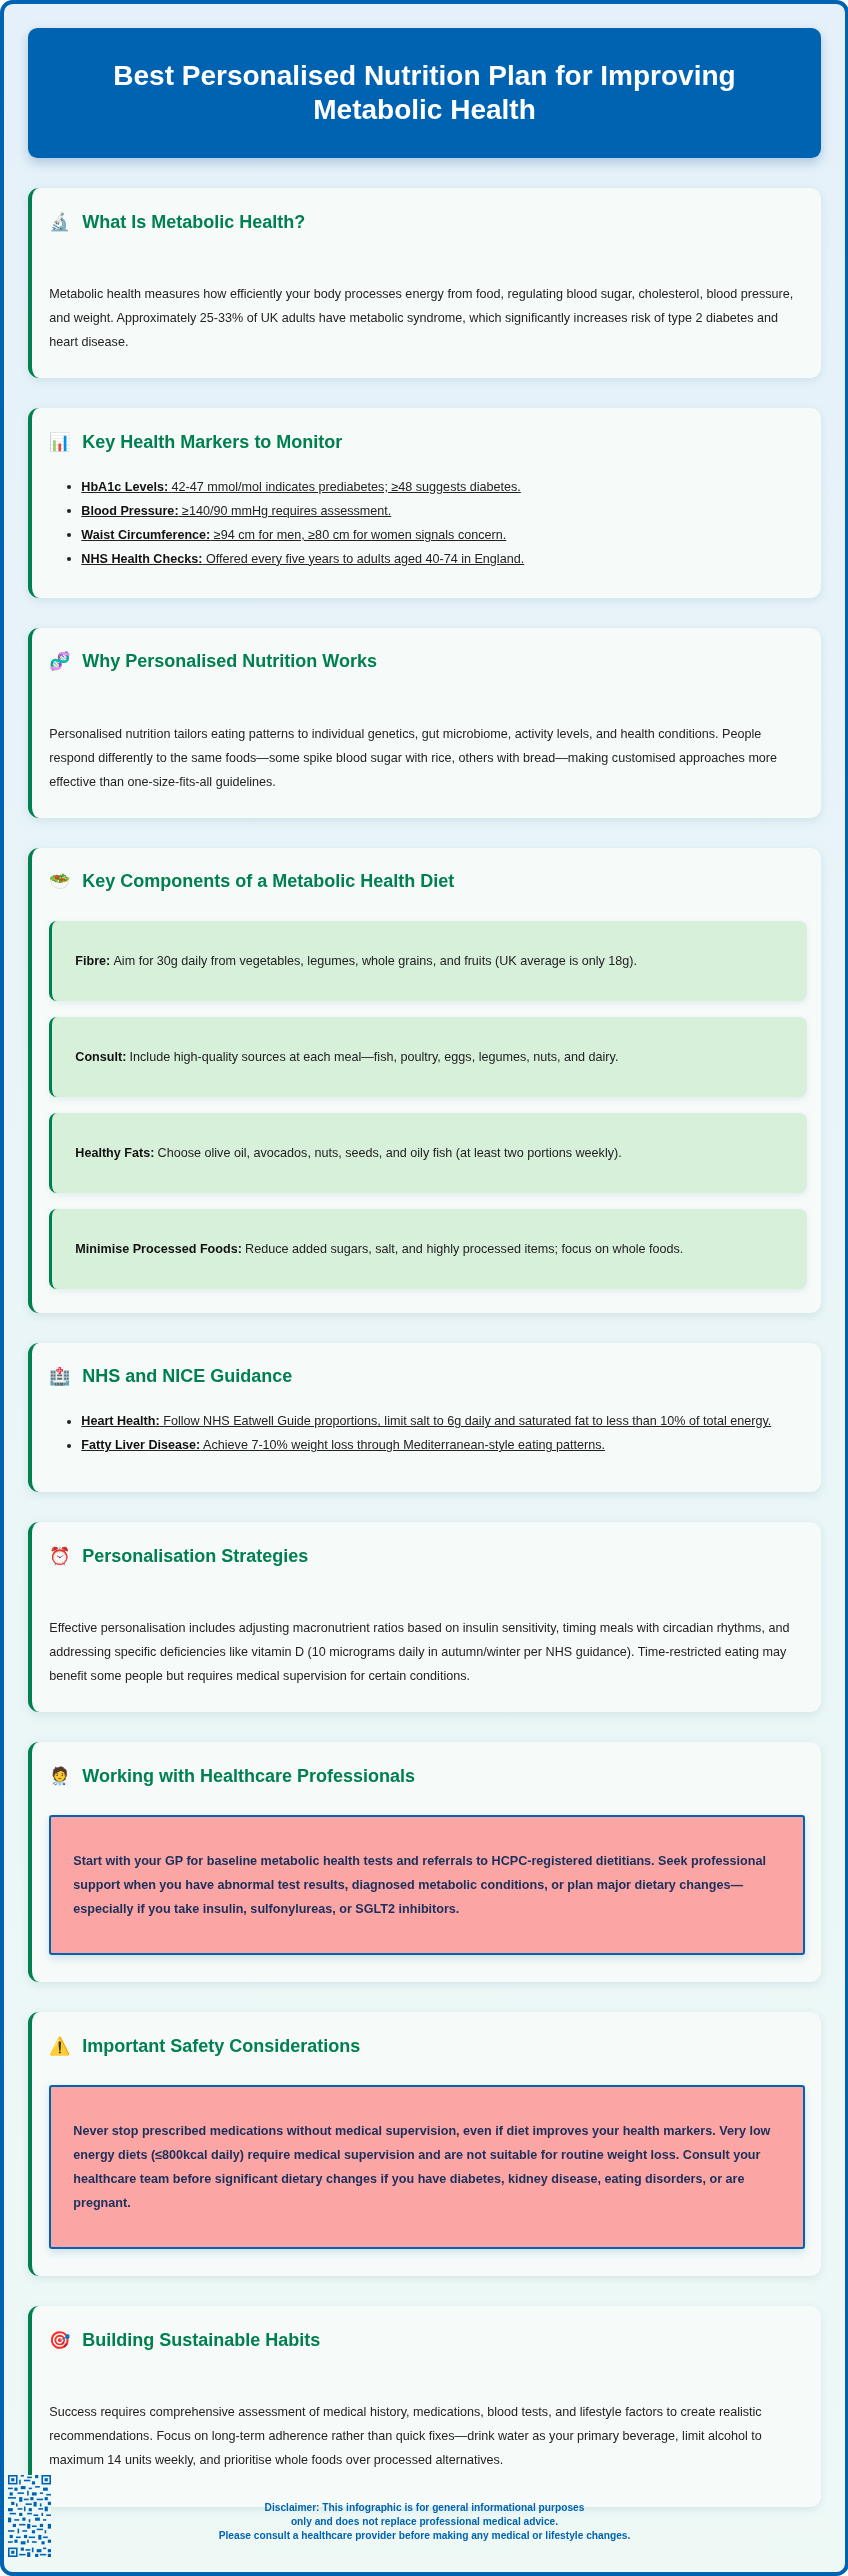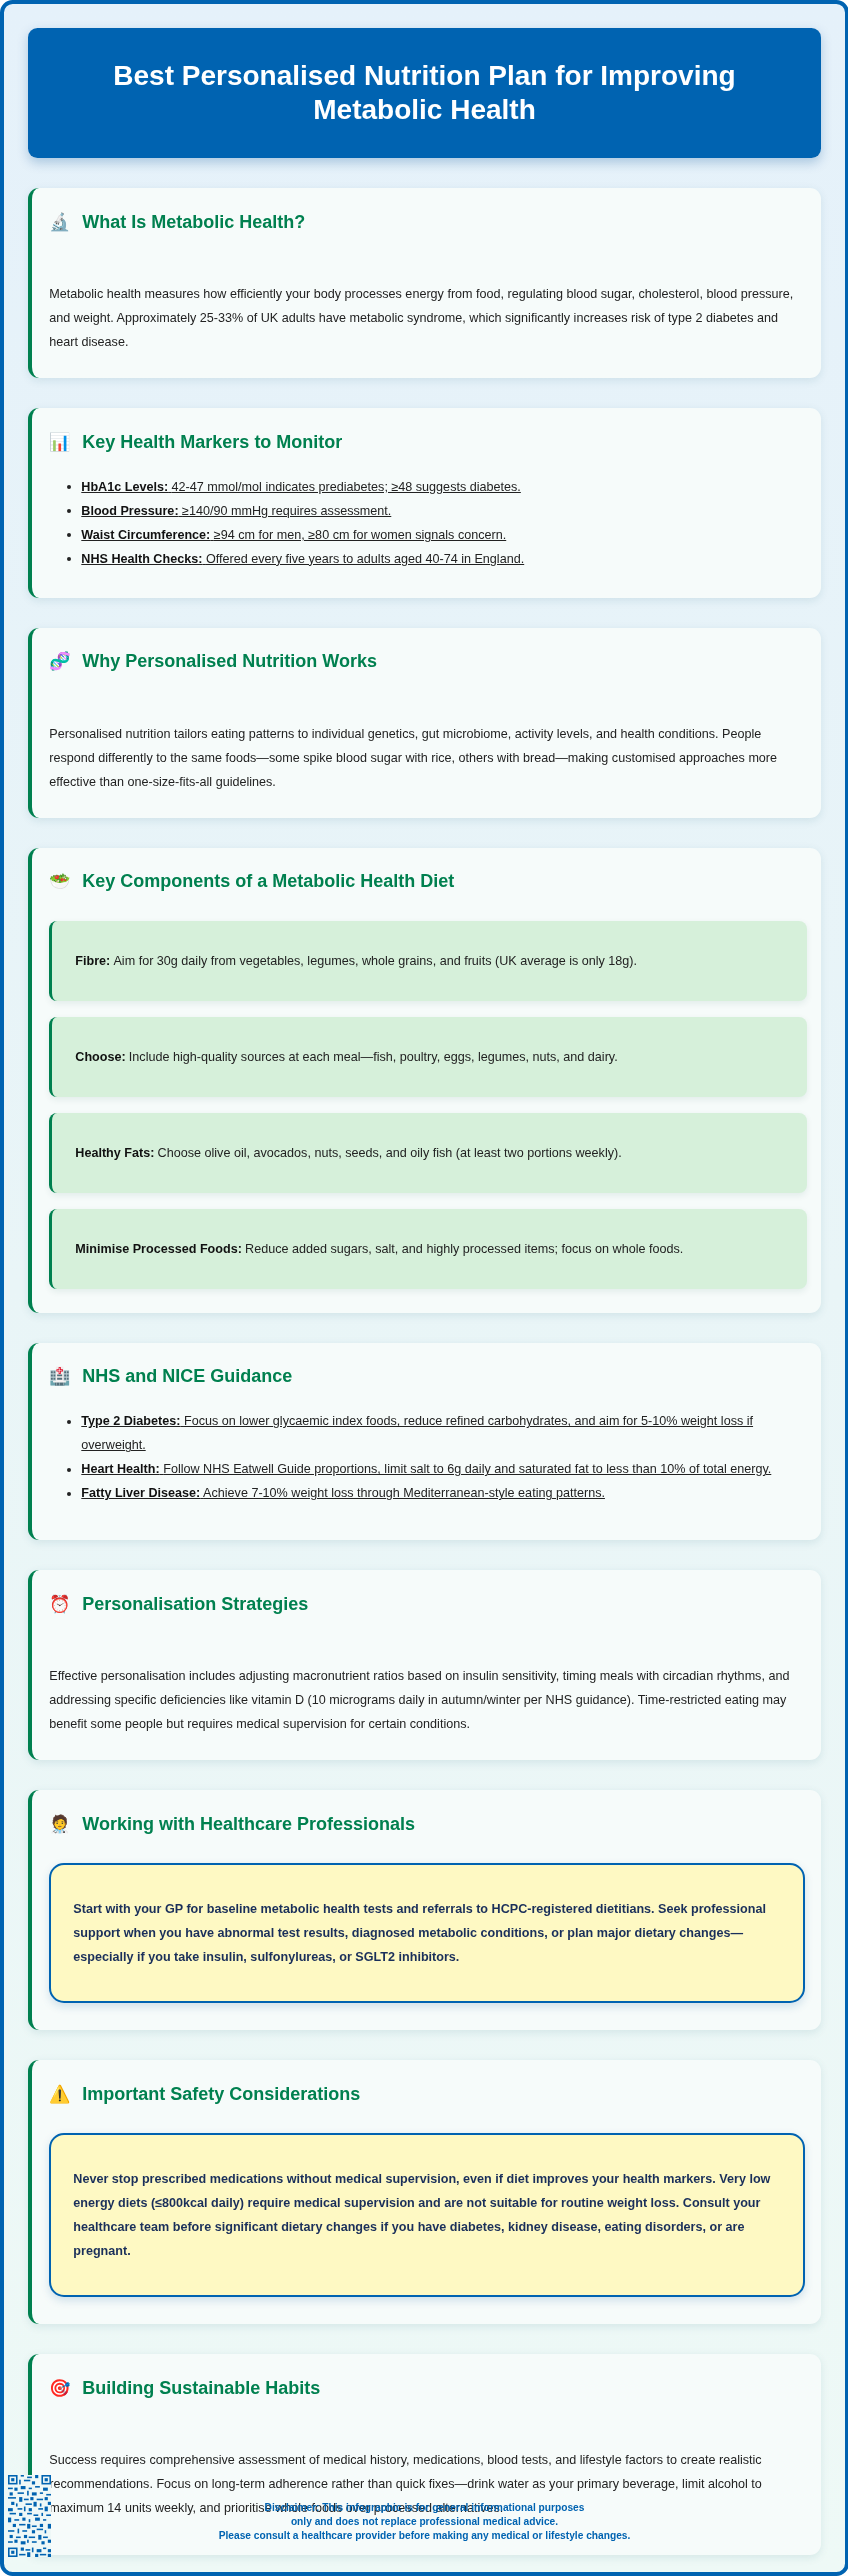--- a/index.html
+++ b/index.html
@@ -95,23 +95,23 @@
     display: flex;
     align-items: center;
     padding: 0 23px;
     font-size: 12.6px;
     margin-bottom: 16px;
     margin-right: -1.6px;
   }
   .sub:last-child { margin-bottom: 0; }
   .sub b { font-weight: bold; color: #111; margin-right: 3.2px; }
   .callout {
-    background: #fef9c3;
+    background: #fca5a5;
     border: 2.4px solid #0063b1;
-    border-radius: 15px;
+    border-radius: 3px;
     box-shadow: 0 3.2px 8px rgba(0, 80, 150, 0.15);
     padding: 32px 19px 32px 22px;
     font-size: 12.6px;
     font-weight: bold;
     line-height: 24px;
     color: #1a2f5a;
   }
   .footer {
     position: absolute;
     left: 4px;
@@ -180,40 +180,39 @@
   <section class="card" style="padding-right:16px;">
     <h2 style="margin-bottom:27px;">
       <span class="icon">🥗</span>
       <span>Key Components of a Metabolic Health Diet</span>
     </h2>
     <div class="sub">
       <b>Fibre:</b>
       <span>Aim for 30g daily from vegetables, legumes, whole grains, and fruits (UK average is only 18g).</span>
     </div>
     <div class="sub">
-      <b>Choose:</b>
+      <b>Consult:</b>
       <span>Include high-quality sources at each meal—fish, poultry, eggs, legumes, nuts, and dairy.</span>
     </div>
     <div class="sub">
       <b>Healthy Fats:</b>
       <span>Choose olive oil, avocados, nuts, seeds, and oily fish (at least two portions weekly).</span>
     </div>
     <div class="sub">
       <b>Minimise Processed Foods:</b>
       <span>Reduce added sugars, salt, and highly processed items; focus on whole foods.</span>
     </div>
   </section>
 
   <section class="card" style="padding-bottom:35px;">
     <h2 style="margin-bottom:20.5px;">
       <span class="icon">🏥</span>
       <span>NHS and NICE Guidance</span>
     </h2>
     <ul>
-      <li><b>Type 2 Diabetes:</b> <span>Focus on lower glycaemic index foods, reduce refined carbohydrates, and aim for 5-10% weight loss if overweight.</span></li>
       <li><b>Heart Health:</b> <span>Follow NHS Eatwell Guide proportions, limit salt to 6g daily and saturated fat to less than 10% of total energy.</span></li>
       <li><b>Fatty Liver Disease:</b> <span>Achieve 7-10% weight loss through Mediterranean-style eating patterns.</span></li>
     </ul>
   </section>
 
   <section class="card">
     <h2>
       <span class="icon">⏰</span>
       <span>Personalisation Strategies</span>
     </h2>

